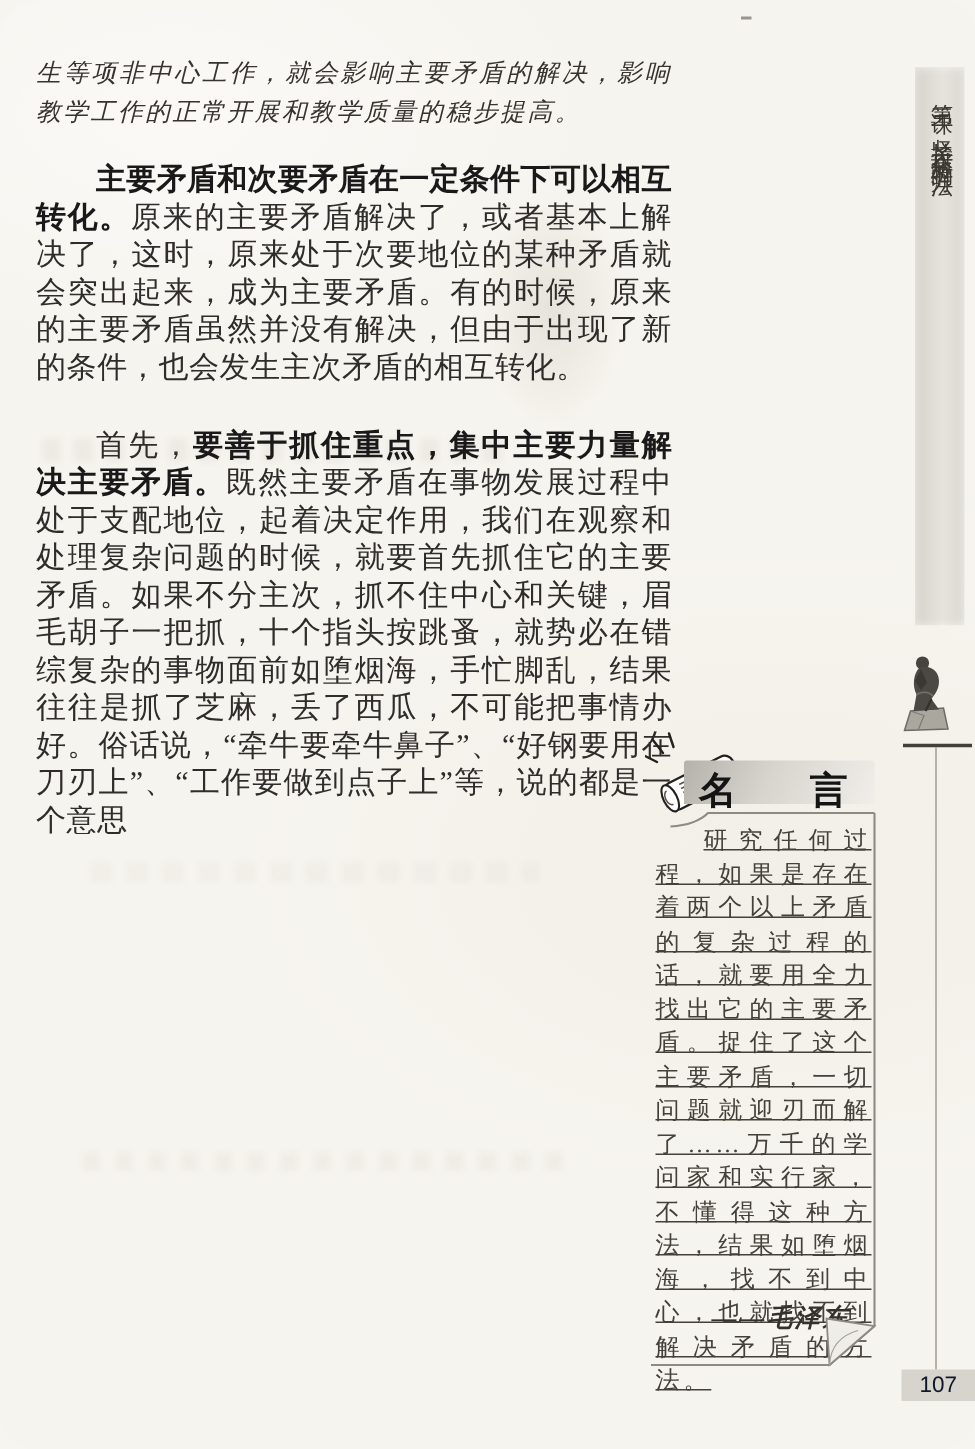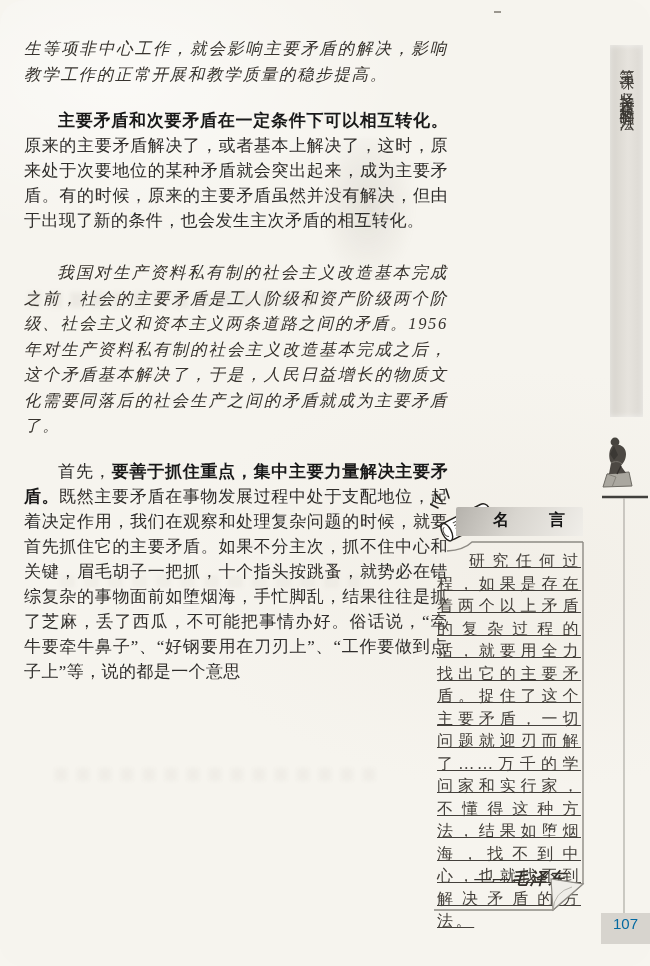--- a/index.html
+++ b/index.html
@@ -24,21 +24,21 @@
   .bleed-c{left:55px;top:768px;width:330px;height:13px;opacity:.4;filter:blur(2px);
     background:repeating-linear-gradient(90deg,rgba(120,112,100,.12) 0 12px,transparent 12px 22px);}
   .bleed-d{left:60px;top:575px;width:300px;height:13px;opacity:.35;filter:blur(2px);
     background:repeating-linear-gradient(90deg,rgba(120,112,100,.12) 0 15px,transparent 15px 24px);}
   .top-dash{position:absolute;left:494px;top:11px;width:7px;height:2px;background:#9a968e;}
 
   
   .main-col{position:absolute;left:24px;top:36px;width:424px;}
   .para{margin:0;line-height:25px;text-align:justify;}
   .para.indent{text-indent:2em;}
-  .song{font-size:17px;color:#2f2d2b;letter-spacing:.4px;margin-top:20px;}
+  .song{font-size:20px;color:#2f2d2b;letter-spacing:.4px;}
   .kaiti{font-size:16.5px;font-style:italic;color:#37332e;letter-spacing:1.7px;line-height:25.5px;}
   .lead{font-family:"Liberation Sans","DejaVu Sans",sans-serif;font-weight:700;
         font-style:normal;color:#191919;letter-spacing:.2px;}
   .para:nth-child(1){margin-bottom:21px;}
   .para:nth-child(2){margin-bottom:27px;}
   .para:nth-child(4){margin-bottom:29px;}
 
   
   .chapter-tab{position:absolute;left:610px;top:45px;width:33px;height:372px;
     background:linear-gradient(to right,#d6d3cc,#e6e3dd 55%,#dcd9d3);
@@ -50,52 +50,51 @@
     font-family:"Liberation Serif","DejaVu Serif",serif;}
   .chapter-tab .course{margin-bottom:14px;display:inline-block;}
 
   
   .quote-box{position:absolute;left:432px;top:488px;width:152px;height:426px;}
   .quote-banner{position:absolute;left:24px;top:19px;width:127px;height:29px;
     background:linear-gradient(115deg,#b5b2ac 0%,#d8d5cf 45%,#f0eee9 100%);
     border-radius:2px 2px 0 0;}
   .quote-title{position:absolute;right:6px;top:3px;
     font-family:Liberation Mono, monospace;font-weight:700;
-    font-size:16px;letter-spacing:12px;color:#141414;white-space:nowrap;}
+    font-size:25px;letter-spacing:12px;color:#141414;white-space:nowrap;}
   .quote-text{position:absolute;left:5px;top:62px;width:144px;
     font-size:16px;line-height:22.5px;letter-spacing:2.6px;
     text-align:justify;text-indent:2em;color:#44403b;text-decoration:underline;}
   .quote-attval{position:absolute;left:5px;top:380px;width:144px;
     text-align:right;padding-right:14px;box-sizing:border-box;
     font-style:italic;font-weight:700;font-size:16.5px;letter-spacing:2px;color:#34302b;}
 
   
-  .page-num{position:absolute;left:601px;top:913px;width:49px;height:31px;
-    background:#d7d4ce;color:#0369a1;text-align:center;line-height:21px;
+  .page-num{position:absolute;left:601px;top:913px;width:49px;height:21px;
+    background:#d7d4ce;color:#0f172a;text-align:center;line-height:21px;
     font-family:"Liberation Sans","DejaVu Sans",sans-serif;font-size:15px;}
 
   .decor{position:absolute;inset:0;pointer-events:none;}
   .statue{position:absolute;left:598px;top:433px;width:40px;height:61px;}
   .news-icon{position:absolute;left:430px;top:486px;width:76px;height:64px;}
 </style>
 </head>
 <body>
 
 <div class="page">
 
   <div class="bleed bleed-a"></div>
   <div class="bleed bleed-b"></div>
   <div class="bleed bleed-c"></div>
   <div class="bleed bleed-d"></div>
   <div class="top-dash"></div>
 
   <div class="main-col">
       <p class="para kaiti">生等项非中心工作，就会影响主要矛盾的解决，影响教学工作的正常开展和教学质量的稳步提高。</p>
       <p class="para song indent"><span class="lead">主要矛盾和次要矛盾在一定条件下可以相互转化。</span>原来的主要矛盾解决了，或者基本上解决了，这时，原来处于次要地位的某种矛盾就会突出起来，成为主要矛盾。有的时候，原来的主要矛盾虽然并没有解决，但由于出现了新的条件，也会发生主次矛盾的相互转化。</p>
-      <p class="para kaiti indent">我国对生产资料私有制的社会主义改造基本完成之前，社会的主要矛盾是工人阶级和资产阶级两个阶级、社会主义和资本主义两条道路之间的矛盾。1956年对生产资料私有制的社会主义改造基本完成之后，这个矛盾基本解决了，于是，人民日益增长的物质文化需要同落后的社会生产之间的矛盾就成为主要矛盾了。</p>
       <p class="para song indent"><span>首先，</span><span class="lead">要善于抓住重点，集中主要力量解决主要矛盾。</span>既然主要矛盾在事物发展过程中处于支配地位，起着决定作用，我们在观察和处理复杂问题的时候，就要首先抓住它的主要矛盾。如果不分主次，抓不住中心和关键，眉毛胡子一把抓，十个指头按跳蚤，就势必在错综复杂的事物面前如堕烟海，手忙脚乱，结果往往是抓了芝麻，丢了西瓜，不可能把事情办好。俗话说，“牵牛要牵牛鼻子”、“好钢要用在刀刃上”、“工作要做到点子上”等，说的都是一个意思</p>
     </div>
 
   <div class="chapter-tab">
     <div class="vtext"><span class="course">第三课</span><span>坚持矛盾分析的方法</span></div>
   </div>
 
   <svg class="statue" viewBox="0 0 40 61">
     <path d="M9,41 L31,39 L34,53 L5,54 Z" fill="#aaa79f" stroke="#6e6b64" stroke-width="1"></path>
     <path d="M9,41 L18,44 L14,54" fill="none" stroke="#7d7a72" stroke-width=".8"></path>

